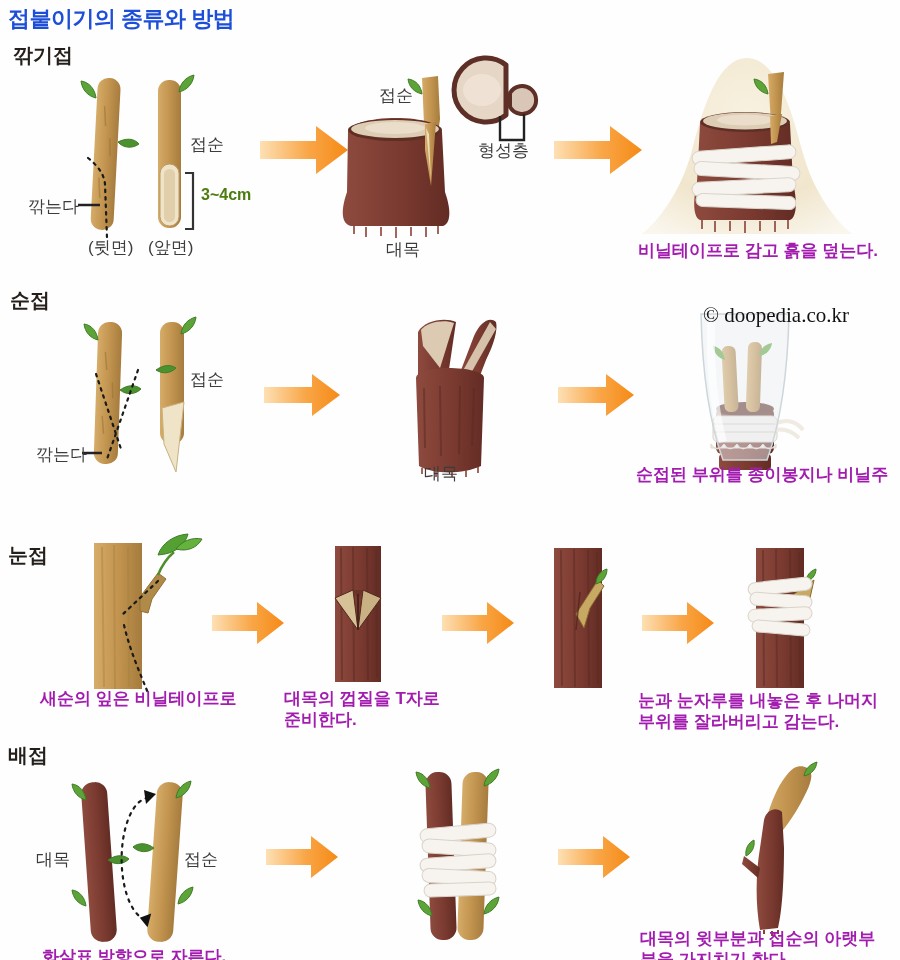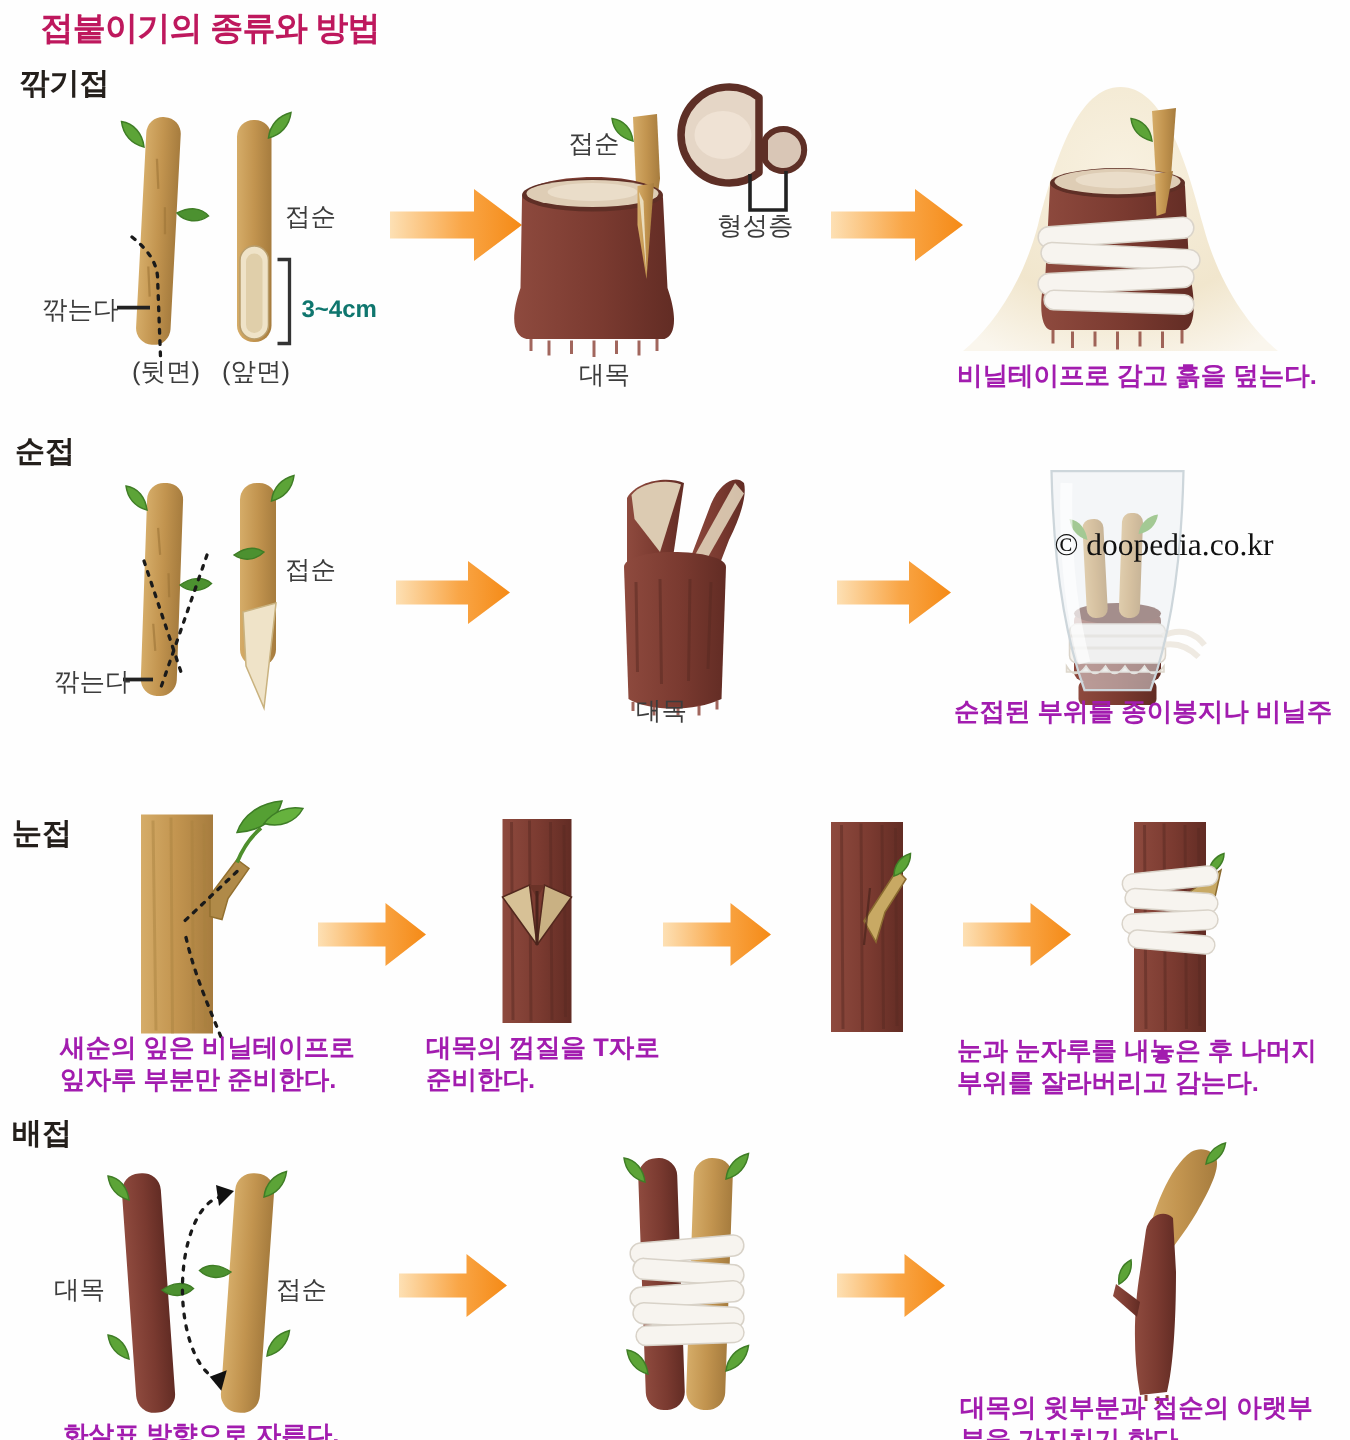--- a/index.html
+++ b/index.html
@@ -1,24 +1,24 @@
 <!DOCTYPE html>
 <html><head>
 <meta charset="utf-8">
 <style>
   html,body{margin:0;padding:0;background:#fff;}
   #canvas{position:relative;width:900px;height:960px;background:#fefefe;overflow:hidden;
           font-family:"Liberation Sans",sans-serif;}
   .abs{position:absolute;}
-  .title{font-size:22px;font-weight:800;color:#be185d;letter-spacing:-.5px;white-space:nowrap;margin-left:19px;}
+  .title{font-size:22px;font-weight:800;color:#1d4ed8;letter-spacing:-.5px;white-space:nowrap;}
   .heading{font-size:20px;font-weight:700;color:#241f1b;white-space:nowrap;}
   .lbl{font-size:17px;font-weight:400;color:#3c3c3c;white-space:nowrap;}
   .cap{font-size:17px;font-weight:700;color:#a21caf;line-height:21px;white-space:nowrap;}
-  .size{font-size:16px;font-weight:700;color:#0f766e;white-space:nowrap;margin-top:12px;}
-  .watermark{font-family:"Liberation Serif",serif;font-size:21px;color:#111;white-space:nowrap;margin-top:48px;}
+  .size{font-size:16px;font-weight:700;color:#4d7c0f;white-space:nowrap;}
+  .watermark{font-family:"Liberation Serif",serif;font-size:21px;color:#111;white-space:nowrap;}
   svg{position:absolute;overflow:visible;}
 </style>
 </head>
 <body>
 
 <div id="canvas">
 
   <svg width="0" height="0">
     <defs>
       <linearGradient id="gArrow" x1="0" y1="0" x2="1" y2="0">
@@ -184,21 +184,20 @@
     <rect x="12" y="10" width="48" height="146" fill="url(#gTan)"></rect>
     <path d="M20,14 l2,140 M32,12 l1,144 M46,14 l1,140 M54,16 l1,136" stroke="#A8813F" stroke-width="2" opacity="0.45"></path>
     <polygon points="58,64 76,40 84,46 70,66 66,80 58,78" fill="#B08A48" stroke="#93702F" stroke-width="1"></polygon>
     <path d="M76,42 C80,32 85,25 92,19" stroke="#4E8F2C" stroke-width="2.5" fill="none"></path>
     <path d="M76,22 C80,10 92,2 106,1 C103,13 92,21 76,22 Z" fill="#55A033" stroke="#3E7D26" stroke-width="1"></path>
     <path d="M94,16 C100,8 110,4 120,6 C115,15 105,19 94,16 Z" fill="#66B23E" stroke="#3E7D26" stroke-width="1"></path>
     <path d="M76,48 L40,82 M42,92 C48,118 58,140 66,160" stroke="#1a1a1a" stroke-width="2.2" stroke-dasharray="2.5,5" fill="none" stroke-linecap="round"></path>
   </svg>
   <div class="abs cap" style="left:40px;top:688px">
     <div>새순의 잎은 비닐테이프로</div>
-    <div>잎자루 부분만 준비한다.</div>
   </div>
 
   <svg class="abs" style="left:212px;top:600px" width="74" height="46" viewBox="0 0 74 46">
     <polygon points="0,15 45,15 45,2 72,23 45,44 45,31 0,31" fill="url(#gArrow)"></polygon>
   </svg>
 
   <svg class="abs" style="left:327px;top:538px" width="64" height="152" viewBox="0 0 64 152">
     <rect x="8" y="8" width="46" height="136" fill="url(#gRed)"></rect>
     <path d="M14,10 l1,132 M26,9 l1,134 M40,10 l1,132 M49,12 l1,128" stroke="#5A2B23" stroke-width="2" opacity="0.5"></path>
     <polygon points="31,92 8,60 26,52" fill="#D7C196" stroke="#53281E" stroke-width="1"></polygon>

